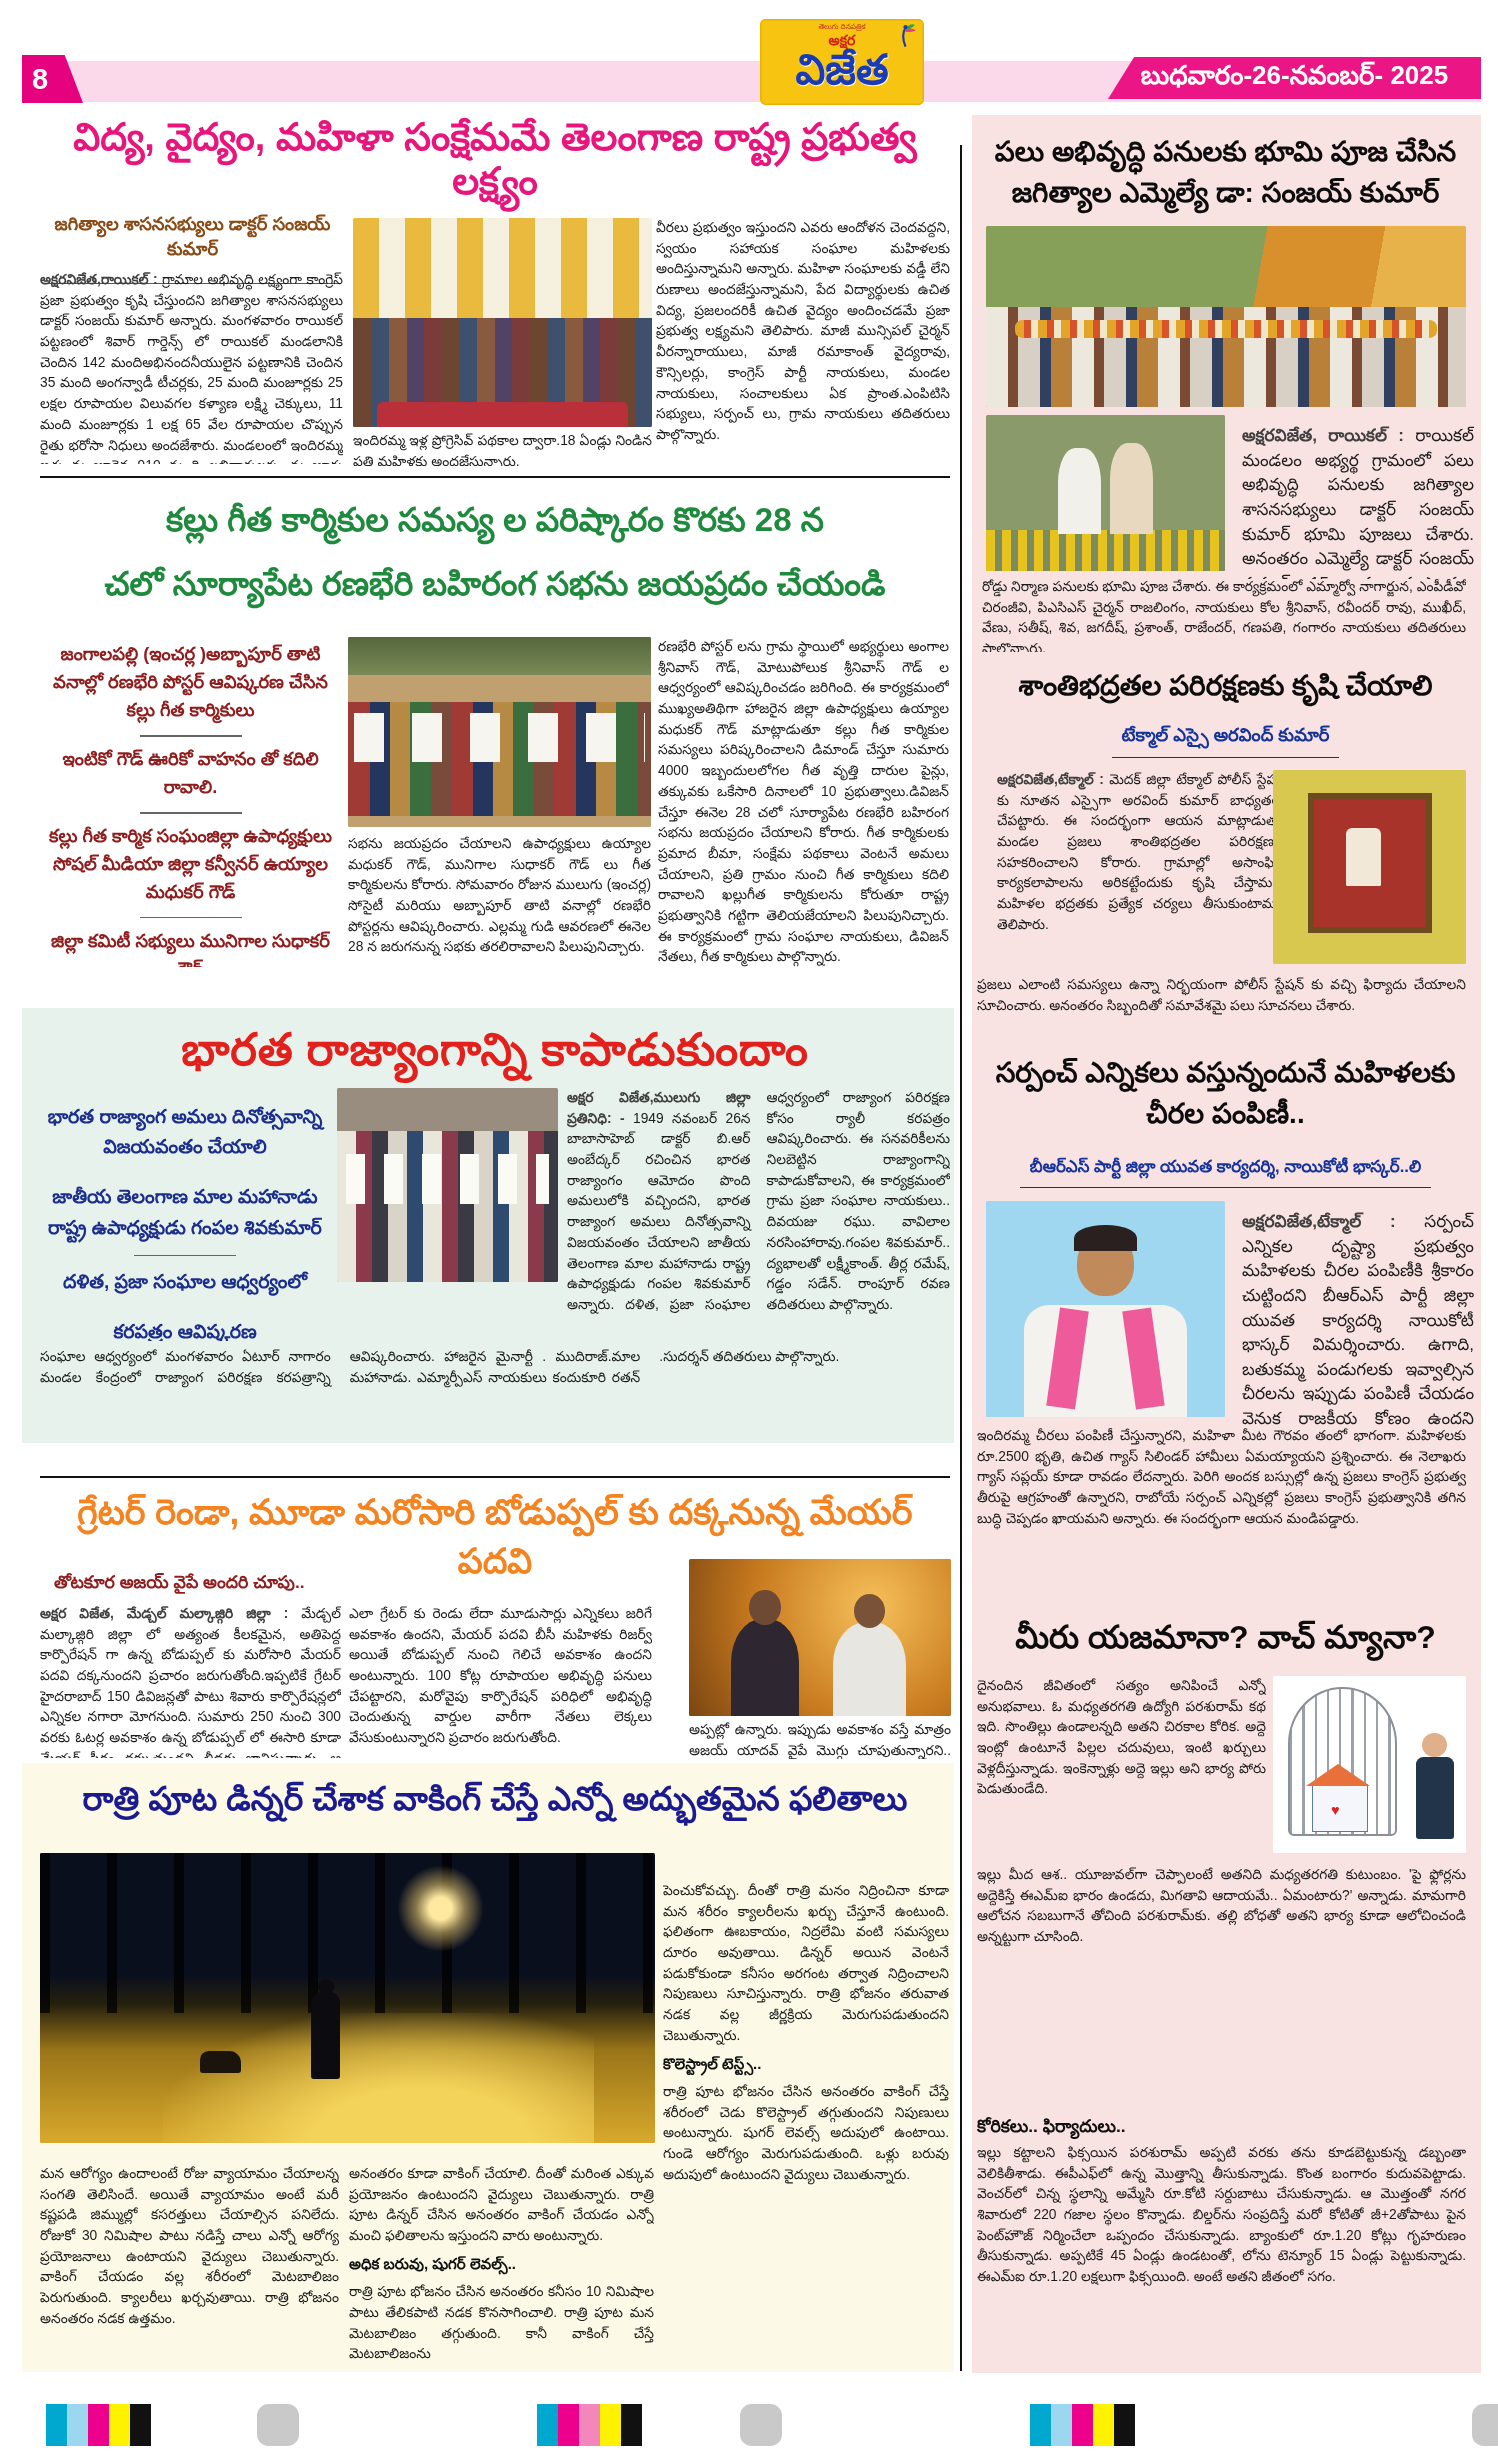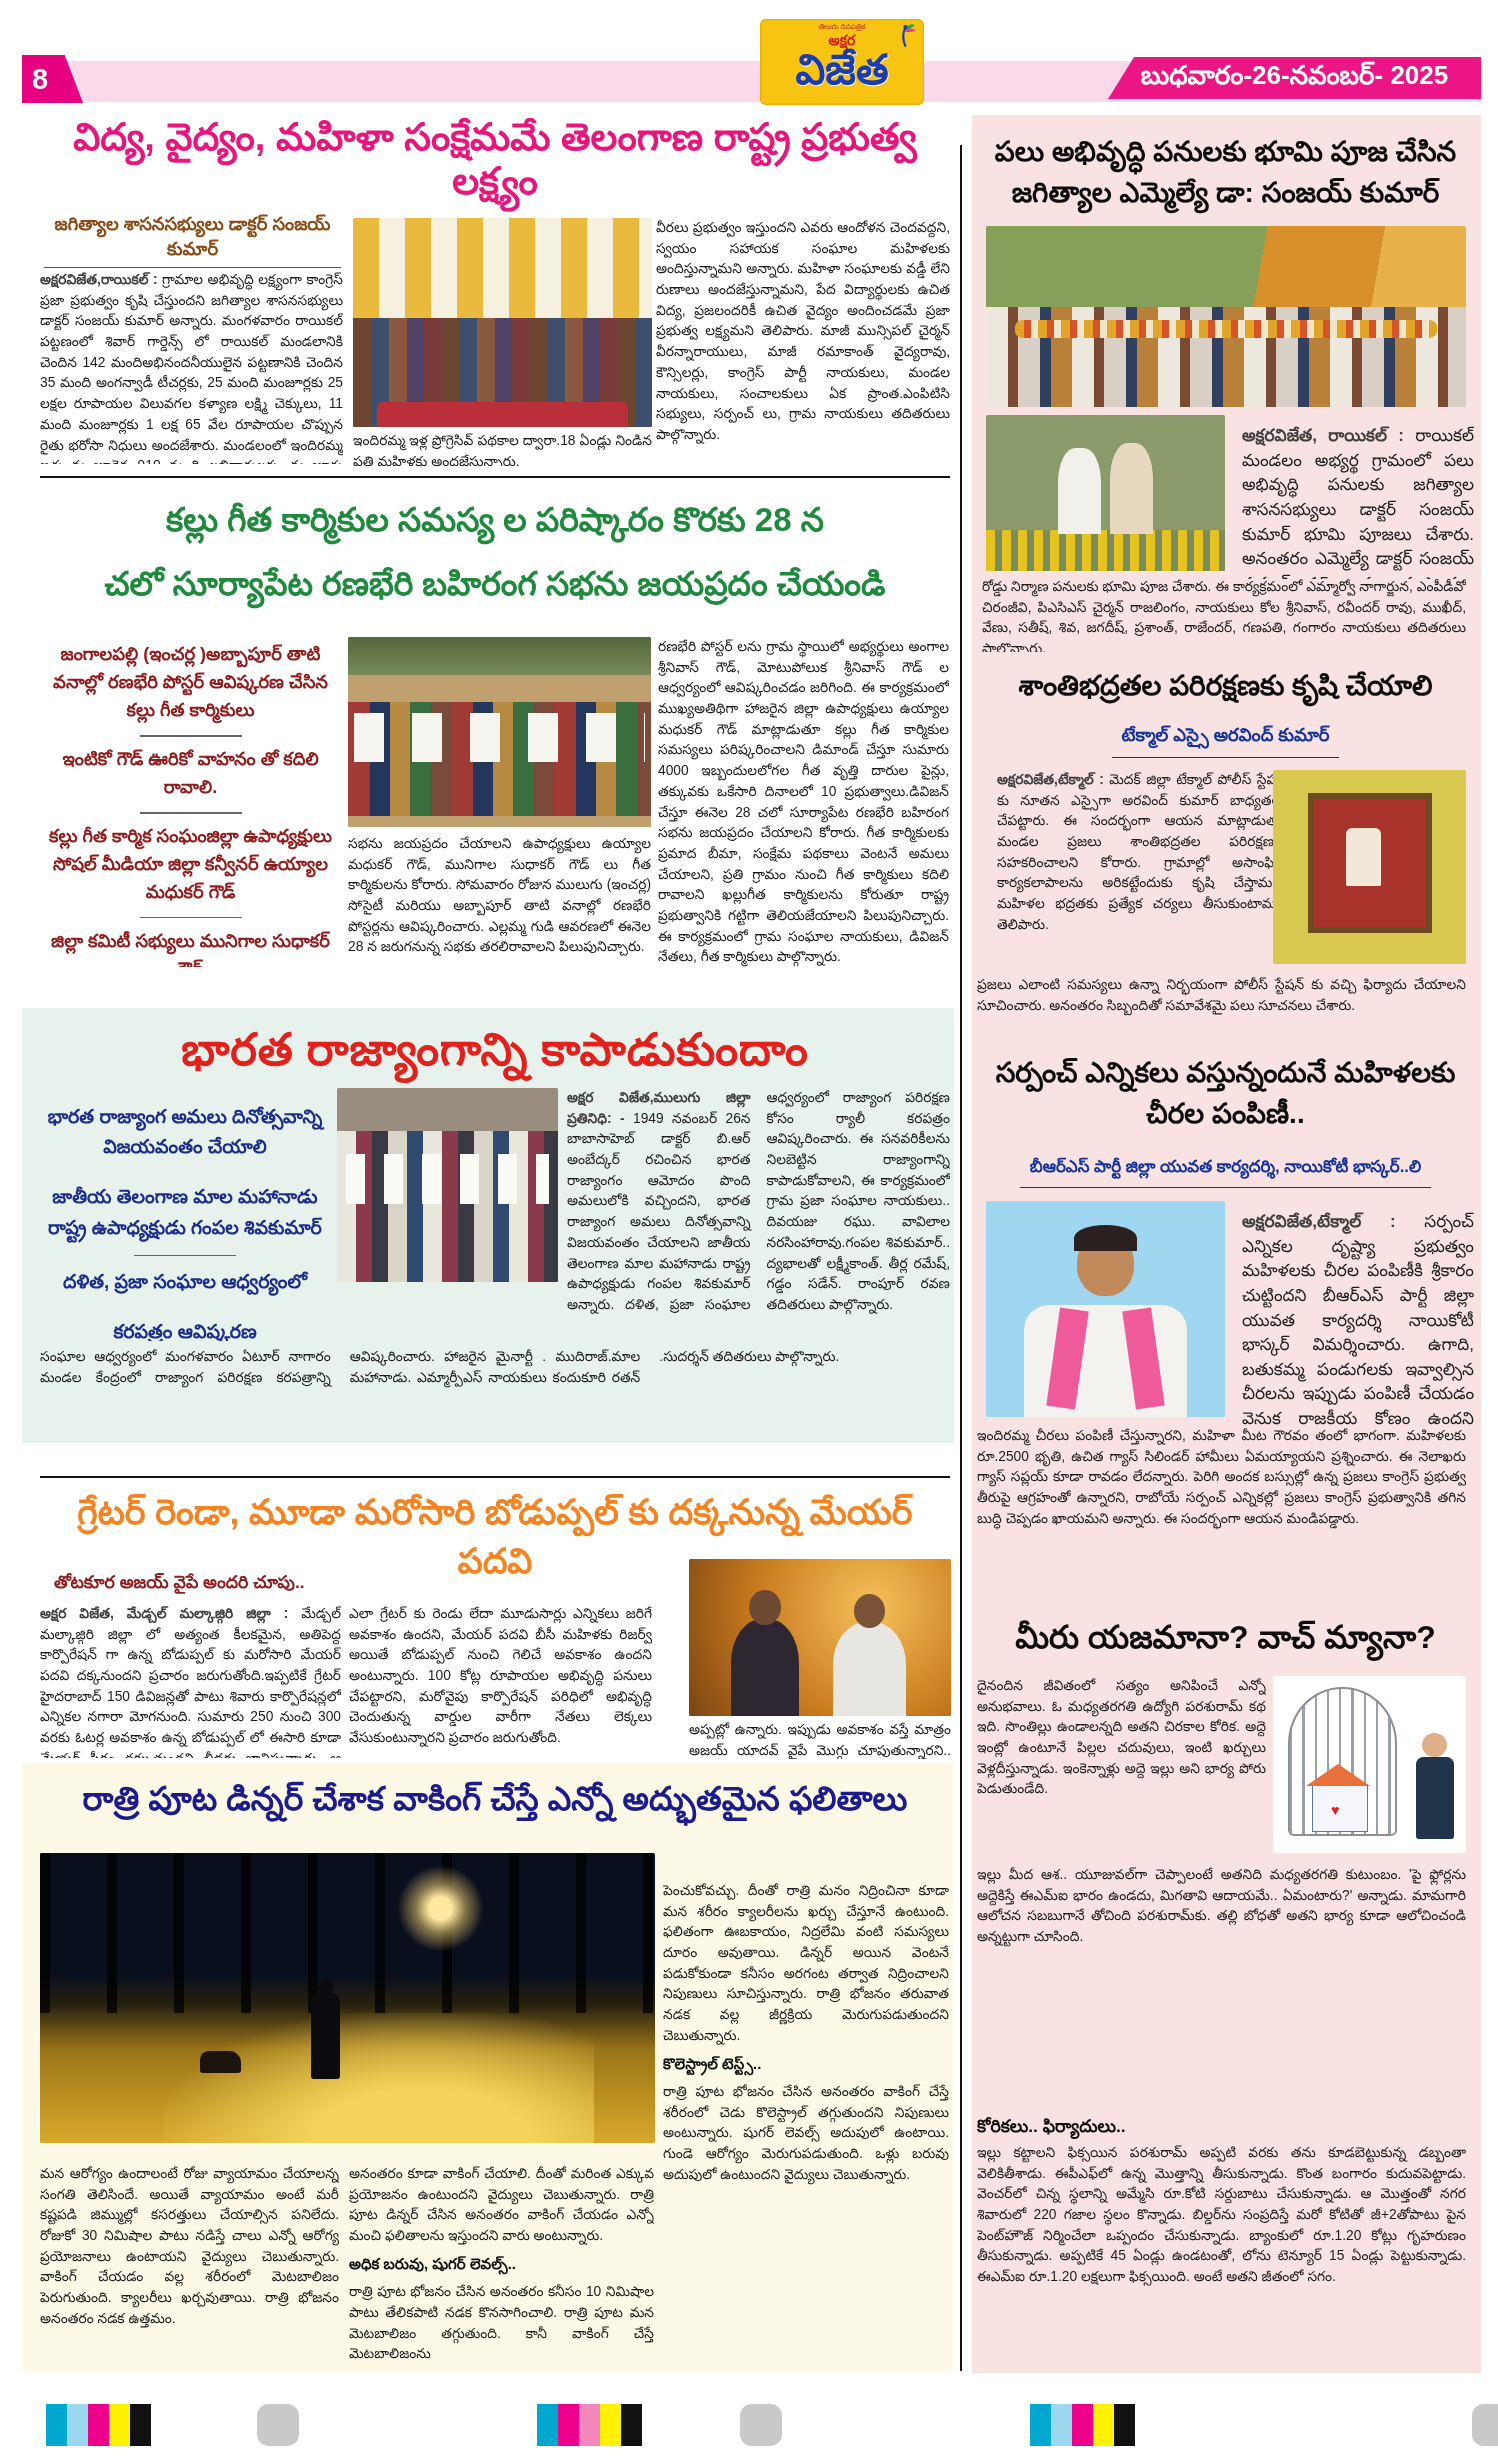--- a/index.html
+++ b/index.html
@@ -6,21 +6,21 @@
   .page{position:relative;width:1499px;height:2462px;background:#ffffff;overflow:hidden;
         font-family:"Liberation Sans","DejaVu Sans",sans-serif;color:#1a1a1a;}
   .abs{position:absolute;}
   .center{text-align:center;}
   .bt{font-size:13.8px;line-height:1.5;color:#1c1c1c;text-align:justify;margin:0;}
   .bt-sm{font-size:17px;line-height:1.45;color:#1c1c1c;text-align:justify;margin:8px;}
   .byline{color:#404040;font-weight:bold;}
   .rule{background:#111;}
   .mini-rule{width:102px;height:1.5px;background:#666;margin:2.9px auto 0;}
   .h-a1{color:#e8157d;font-size:38px;font-weight:bold;line-height:1.15;}
-  .sub-a1{color:#8a4a13;font-size:18px;font-weight:bold;border-bottom:1.5px solid #555;padding-bottom:3px;}
+  .sub-a1{color:#8a4a13;font-size:18px;font-weight:bold;border-bottom:1.5px solid #555;padding-bottom:19px;}
   .h-a2{color:#1f8a3d;font-size:33px;font-weight:bold;line-height:1.2;}
   .announce2{color:#8f1d1d;font-weight:bold;font-size:18px;line-height:1.55;text-align:center;}
   .announce2 .item{padding:9.4px 2.9px 7.3px;}
   .announce3{color:#1c2e8c;font-weight:bold;font-size:19px;line-height:1.6;text-align:center;}
   .announce3 .item{padding:11px 2.9px 8.7px;}
   .h-a3{color:#e3201b;font-size:45px;font-weight:800;letter-spacing:0.7px;}
   .h-a4{color:#f5831f;font-size:35px;font-weight:bold;}
   .sub-a4{color:#8f1d1d;font-size:17.4px;font-weight:bold;}
   .h-a5{color:#1b1b8f;font-size:33px;font-weight:bold;}
   .bold-sub{font-weight:bold;font-size:15px;color:#111;margin:8.7px 0 5.8px;text-align:left;}

